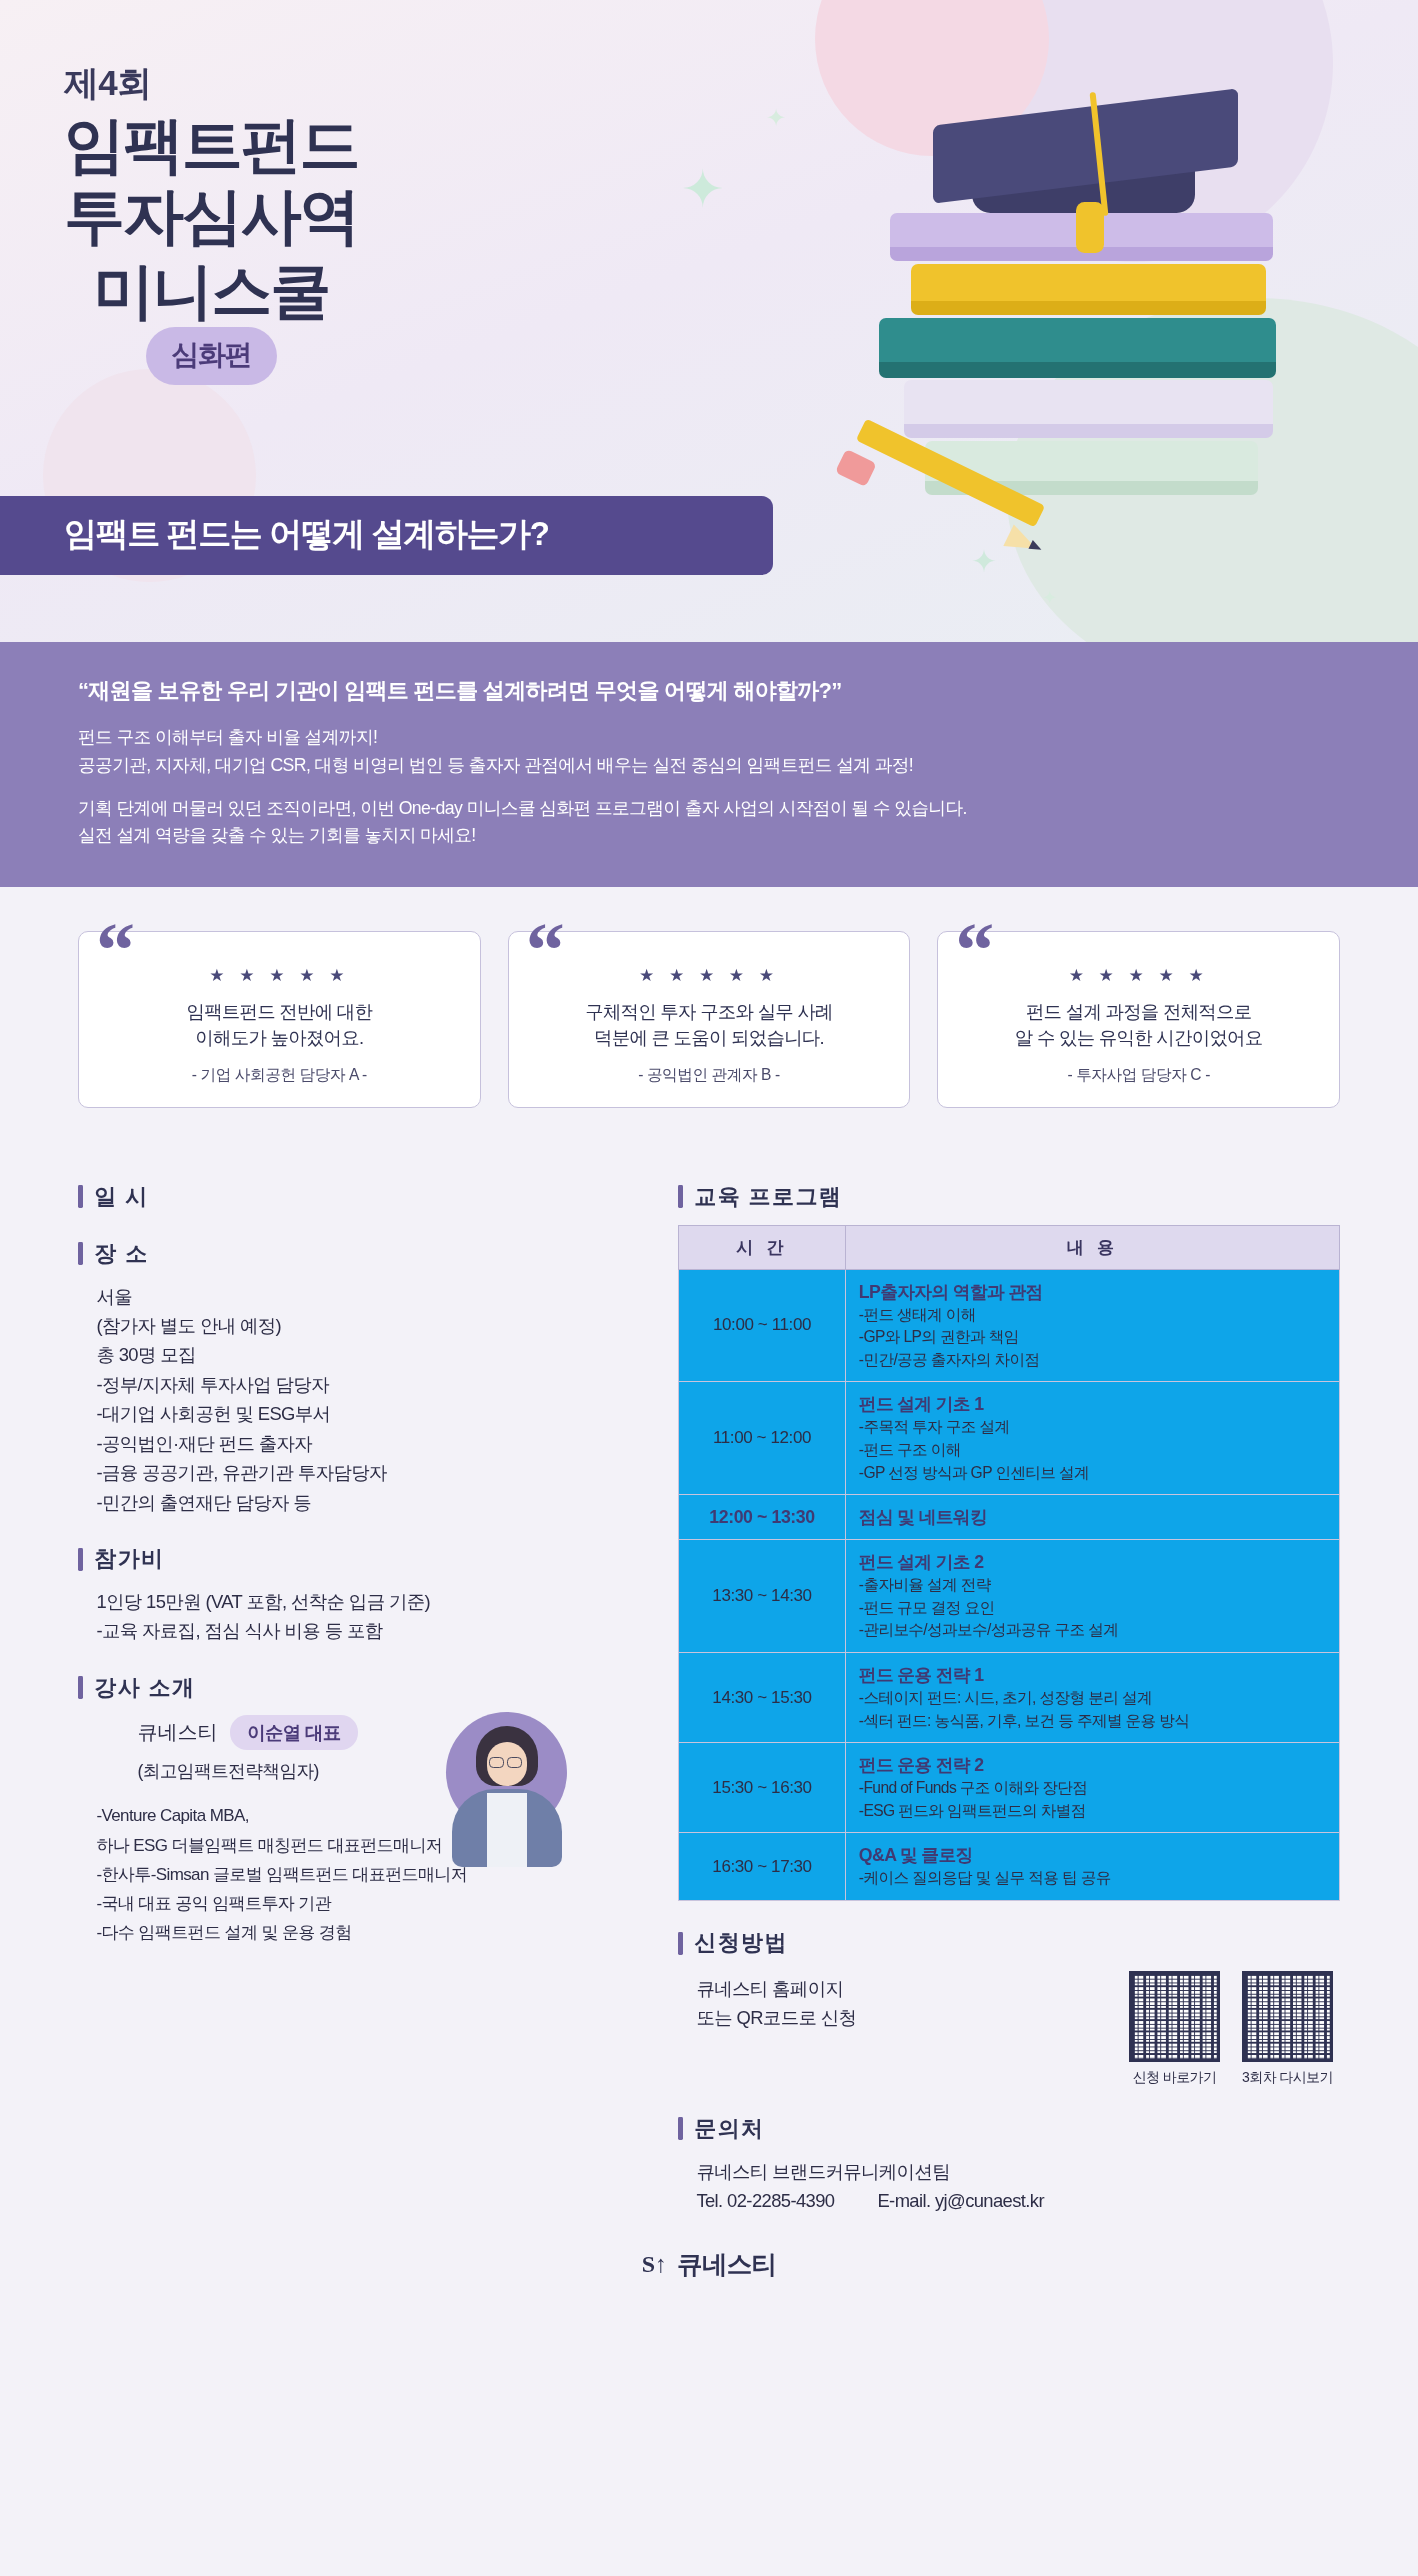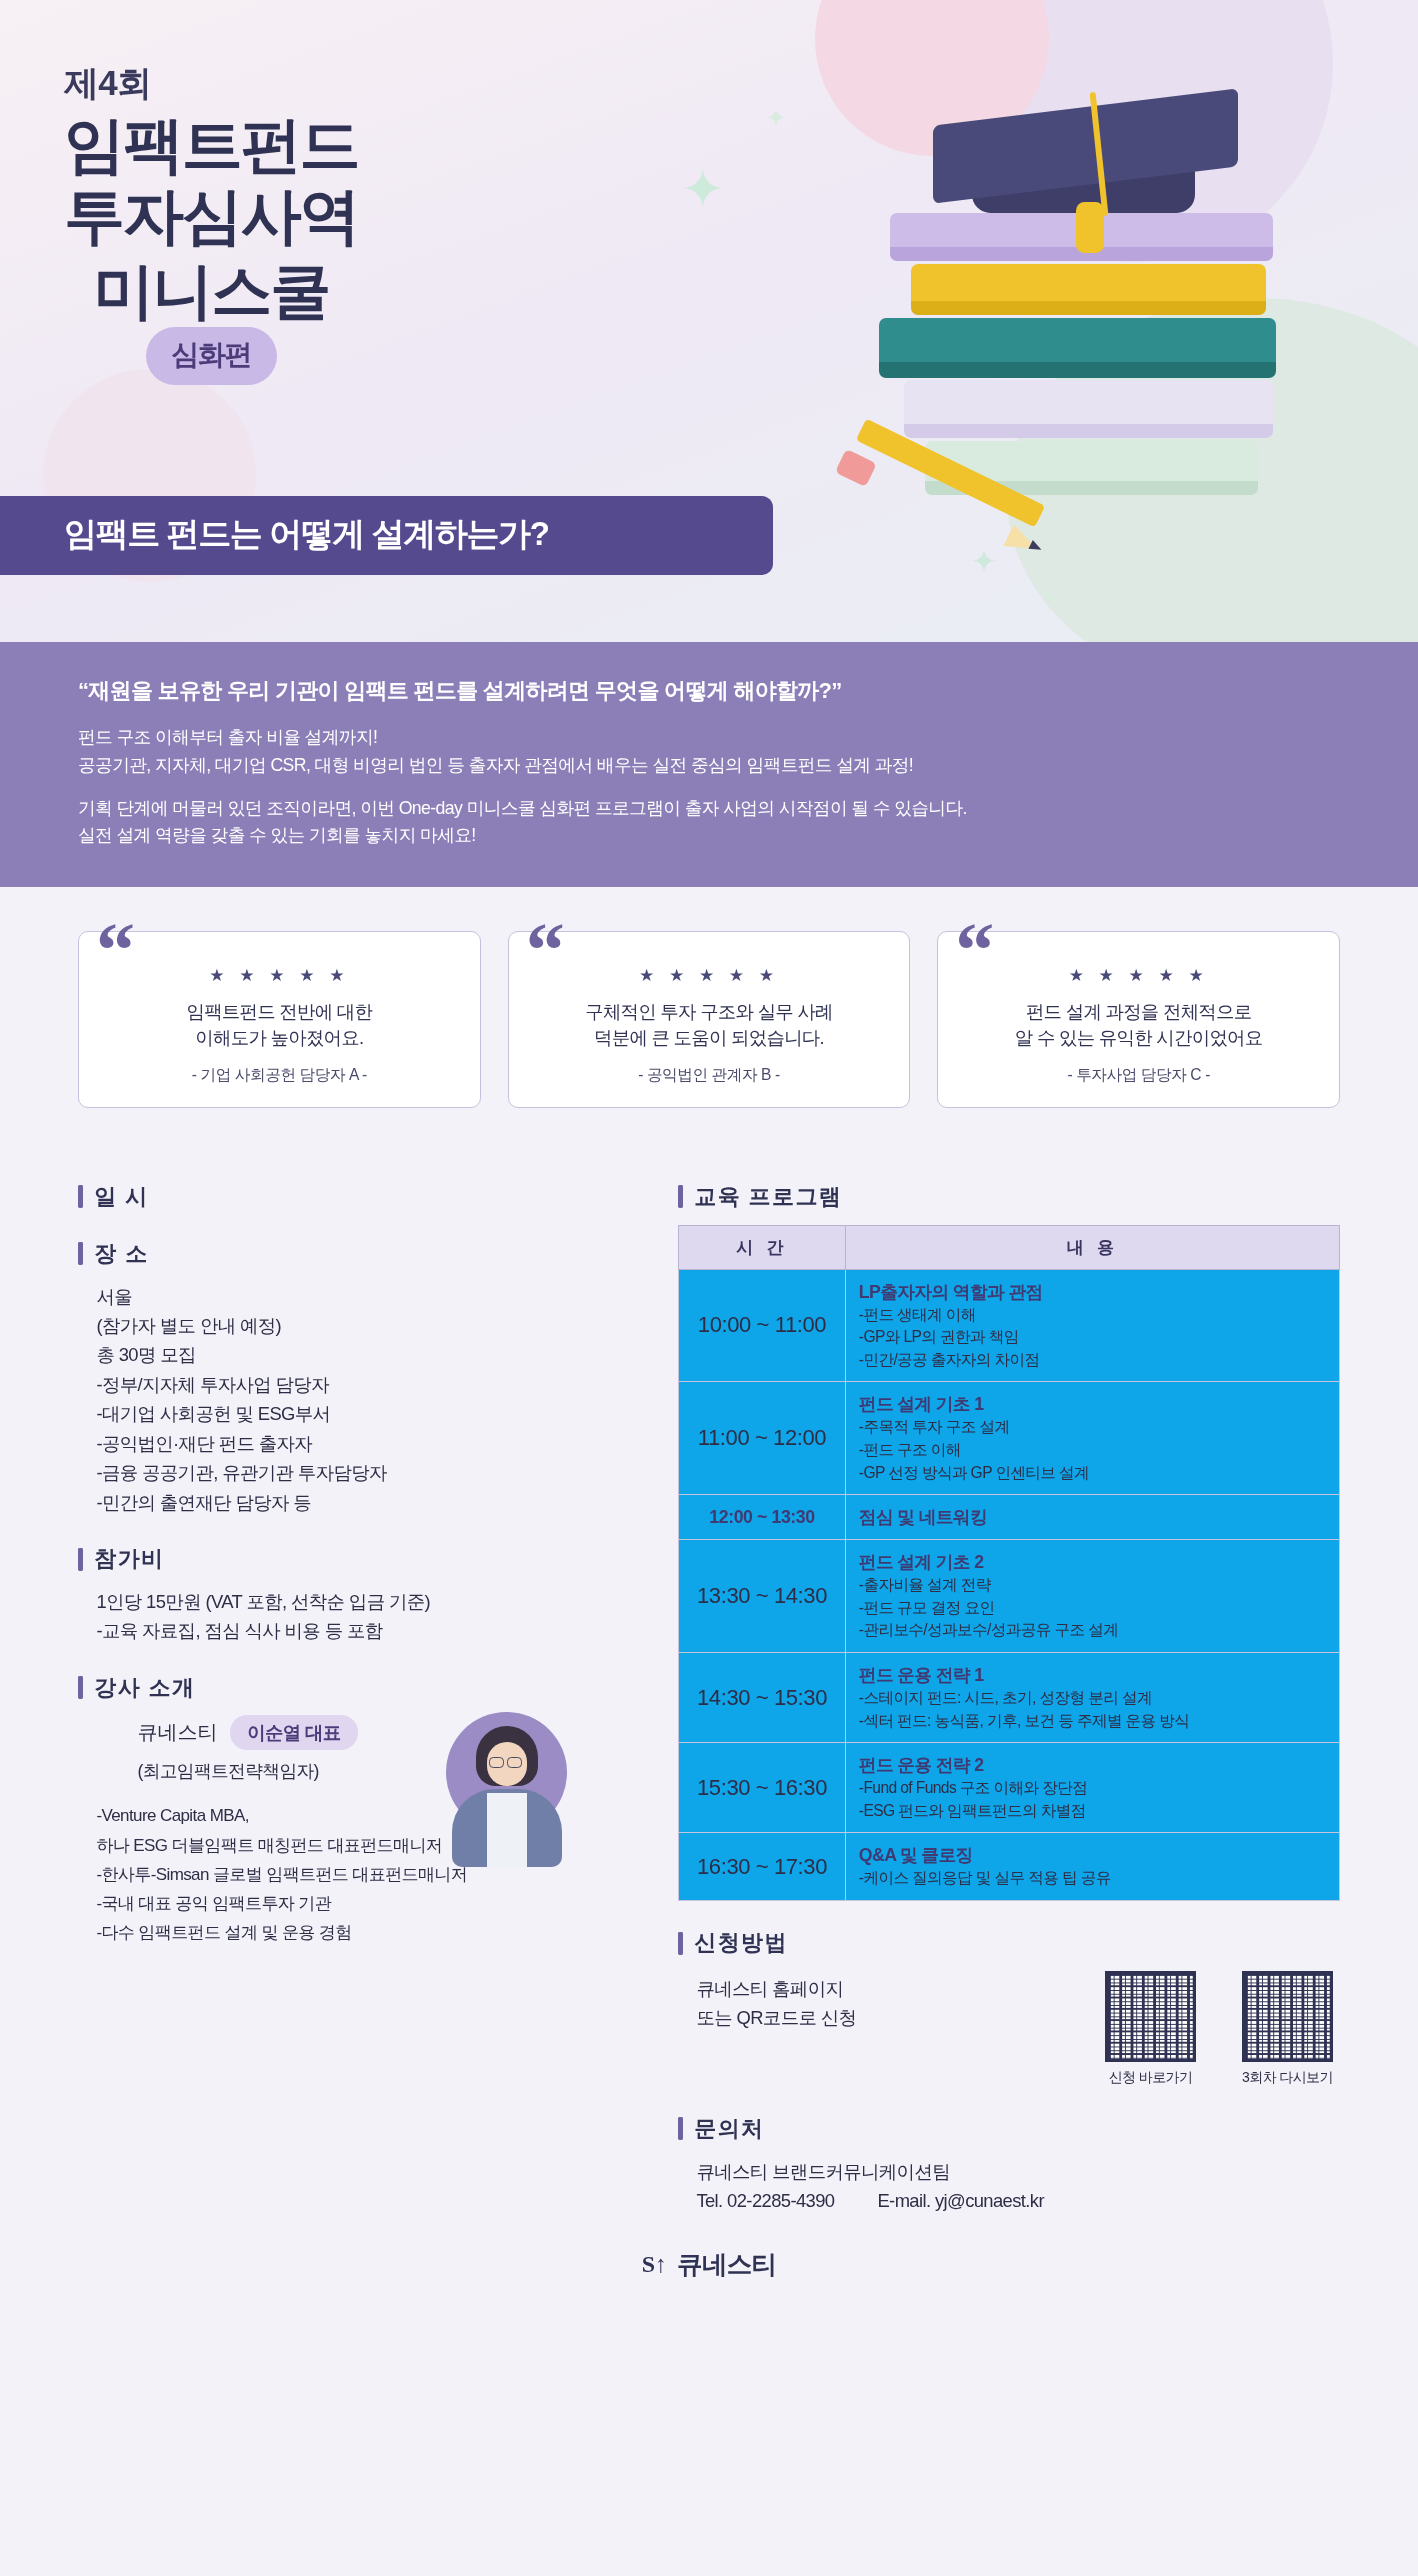--- a/index.html
+++ b/index.html
@@ -165,21 +165,21 @@
     background: #0ea5e9; border: 1.4px solid #b9b3d2;
   }
   .table th {
     background: #ded9ee; color: #3a3560; font-size: 17px; font-weight: 700;
     padding: 10px 0; letter-spacing: 4.3px; border: 0.7px solid #b9b3d2;
   }
   .table td {
     border: 0.7px solid #c9c4dd; padding: 10px 12.8px; vertical-align: middle;
   }
   .t-time {
-    width: 167px; text-align: center; font-size: 22px; color: #2d2d46; letter-spacing: -0.4px;
+    width: 167px; text-align: center; font-size: 17px; color: #2d2d46; letter-spacing: -0.4px;
   }
   .t-title { font-size: 17.7px; font-weight: 700; color: #403a73; letter-spacing: -0.6px; }
   .t-item { font-size: 15.6px; color: #2d2d46; letter-spacing: -0.6px; line-height: 1.45; }
   .t-center { text-align: left; }
   .break-row td { font-size: 17.7px; font-weight: 700; color: #403a73; }
 
   
   .instructor-wrap { position: relative; padding-left: 18.4px; }
   .inst-name-row { display: flex; align-items: center; gap: 12.8px; font-size: 20px; color: #2d2d46; }
   .inst-badge {
@@ -211,21 +211,21 @@
   .p-glass-l, .p-glass-r {
     position: absolute; top: 52px; width: 15px; height: 10.6px;
     border: 1.4px solid #4a4a5e; border-radius: 4.3px;
   }
   .p-glass-l { left: 57px; }
   .p-glass-r { left: 75px; }
 
   
   .apply-row { display: flex; gap: 24px; align-items: flex-start; padding-left: 18.4px; }
   .apply-text { font-size: 18.4px; color: #2d2d46; line-height: 1.55; letter-spacing: -0.6px; padding-top: 4.3px; }
-  .qr-group { display: flex; gap: 46px; margin-left: auto; padding-right: 7px; }
+  .qr-group { display: flex; gap: 22px; margin-left: auto; padding-right: 7px; }
   .qr-box { text-align: center; }
   .qr {
     width: 91px; height: 91px;
     background-color: #ffffff;
     background-image:
       linear-gradient(90deg, #2f3252 25%, transparent 25%, transparent 50%, #2f3252 50%, #2f3252 62%, transparent 62%),
       linear-gradient(#2f3252 18%, transparent 18%, transparent 38%, #2f3252 38%, #2f3252 52%, transparent 52%, transparent 72%, #2f3252 72%, #2f3252 84%, transparent 84%);
     background-size: 11.3px 11.3px, 11.3px 11.3px;
     border: 3.5px solid #2f3252;
   }

